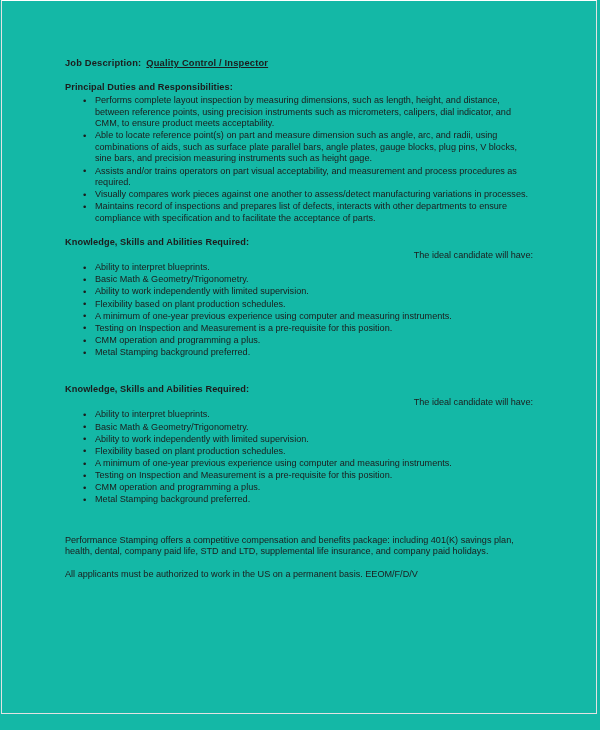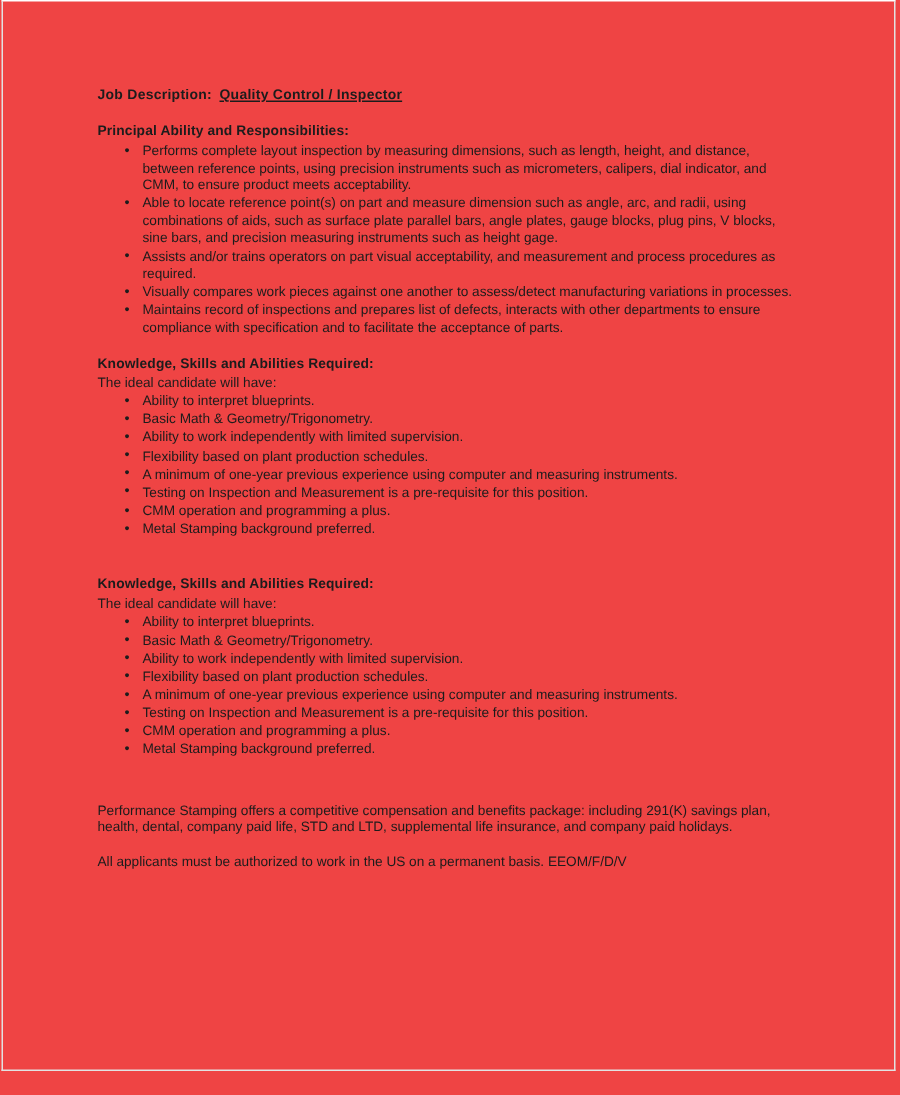--- a/index.html
+++ b/index.html
@@ -10,21 +10,21 @@
   }
   body {
     font-family: "Liberation Sans", sans-serif;
     -webkit-font-smoothing: antialiased;
   }
 
   .page {
     position: relative;
     width: 600px;
     height: 730px;
-    background: #ef4444;
+    background: #14b8a6;
     box-sizing: border-box;
     overflow: hidden;
   }
 
   
   .page-frame {
     position: absolute;
     left: 1px;
     top: 0px;
     width: 596px;
@@ -60,20 +60,21 @@
   .section-heading {
     font-weight: bold;
     font-size: 9.2px;
     margin: 0 0 1.5px 0;
     letter-spacing: 0.01em;
   }
 
   .lead {
     margin: 0 0 0.5px 0;
     font-size: 9.1px;
+    text-align: right;
   }
 
   ul.bullets {
     list-style: none;
     margin: 0;
     padding: 0;
   }
   ul.bullets > li {
     position: relative;
     padding-left: 30px;
@@ -108,21 +109,21 @@
 
 <div class="page">
   <div class="page-frame"></div>
 
   <div class="doc">
 
     <div class="title-line">
       <span class="label">Job Description:</span><span class="value">Quality Control / Inspector</span>
     </div>
 
-    <div class="section-heading">Principal Ability and Responsibilities:</div>
+    <div class="section-heading">Principal Duties and Responsibilities:</div>
     <ul class="bullets duties-list">
       <li>Performs complete layout inspection by measuring dimensions, such as length, height, and distance, between reference points, using precision instruments such as micrometers, calipers, dial indicator, and CMM, to ensure product meets acceptability.</li>
       <li>Able to locate reference point(s) on part and measure dimension such as angle, arc, and radii, using combinations of aids, such as surface plate parallel bars, angle plates, gauge blocks, plug pins, V blocks, sine bars, and precision measuring instruments such as height gage.</li>
       <li>Assists and/or trains operators on part visual acceptability, and measurement and process procedures as required.</li>
       <li>Visually compares work pieces against one another to assess/detect manufacturing variations in processes.</li>
       <li>Maintains record of inspections and prepares list of defects, interacts with other departments to ensure compliance with specification and to facilitate the acceptance of parts.</li>
     </ul>
 
     <div class="gap-after-duties"></div>
 
@@ -149,20 +150,20 @@
       <li>Ability to work independently with limited supervision.</li>
       <li>Flexibility based on plant production schedules.</li>
       <li>A minimum of one-year previous experience using computer and measuring instruments.</li>
       <li>Testing on Inspection and Measurement is a pre-requisite for this position.</li>
       <li>CMM operation and programming a plus.</li>
       <li>Metal Stamping background preferred.</li>
     </ul>
 
     <div class="gap-before-closing"></div>
 
-    <p class="para">Performance Stamping offers a competitive compensation and benefits package: including 291(K) savings plan, health, dental, company paid life, STD and LTD, supplemental life insurance, and company paid holidays.</p>
+    <p class="para">Performance Stamping offers a competitive compensation and benefits package: including 401(K) savings plan, health, dental, company paid life, STD and LTD, supplemental life insurance, and company paid holidays.</p>
 
     <div class="gap-between-paras"></div>
 
     <p class="para">All applicants must be authorized to work in the US on a permanent basis.  EEOM/F/D/V</p>
 
   </div>
 </div>
 
 </body></html>

